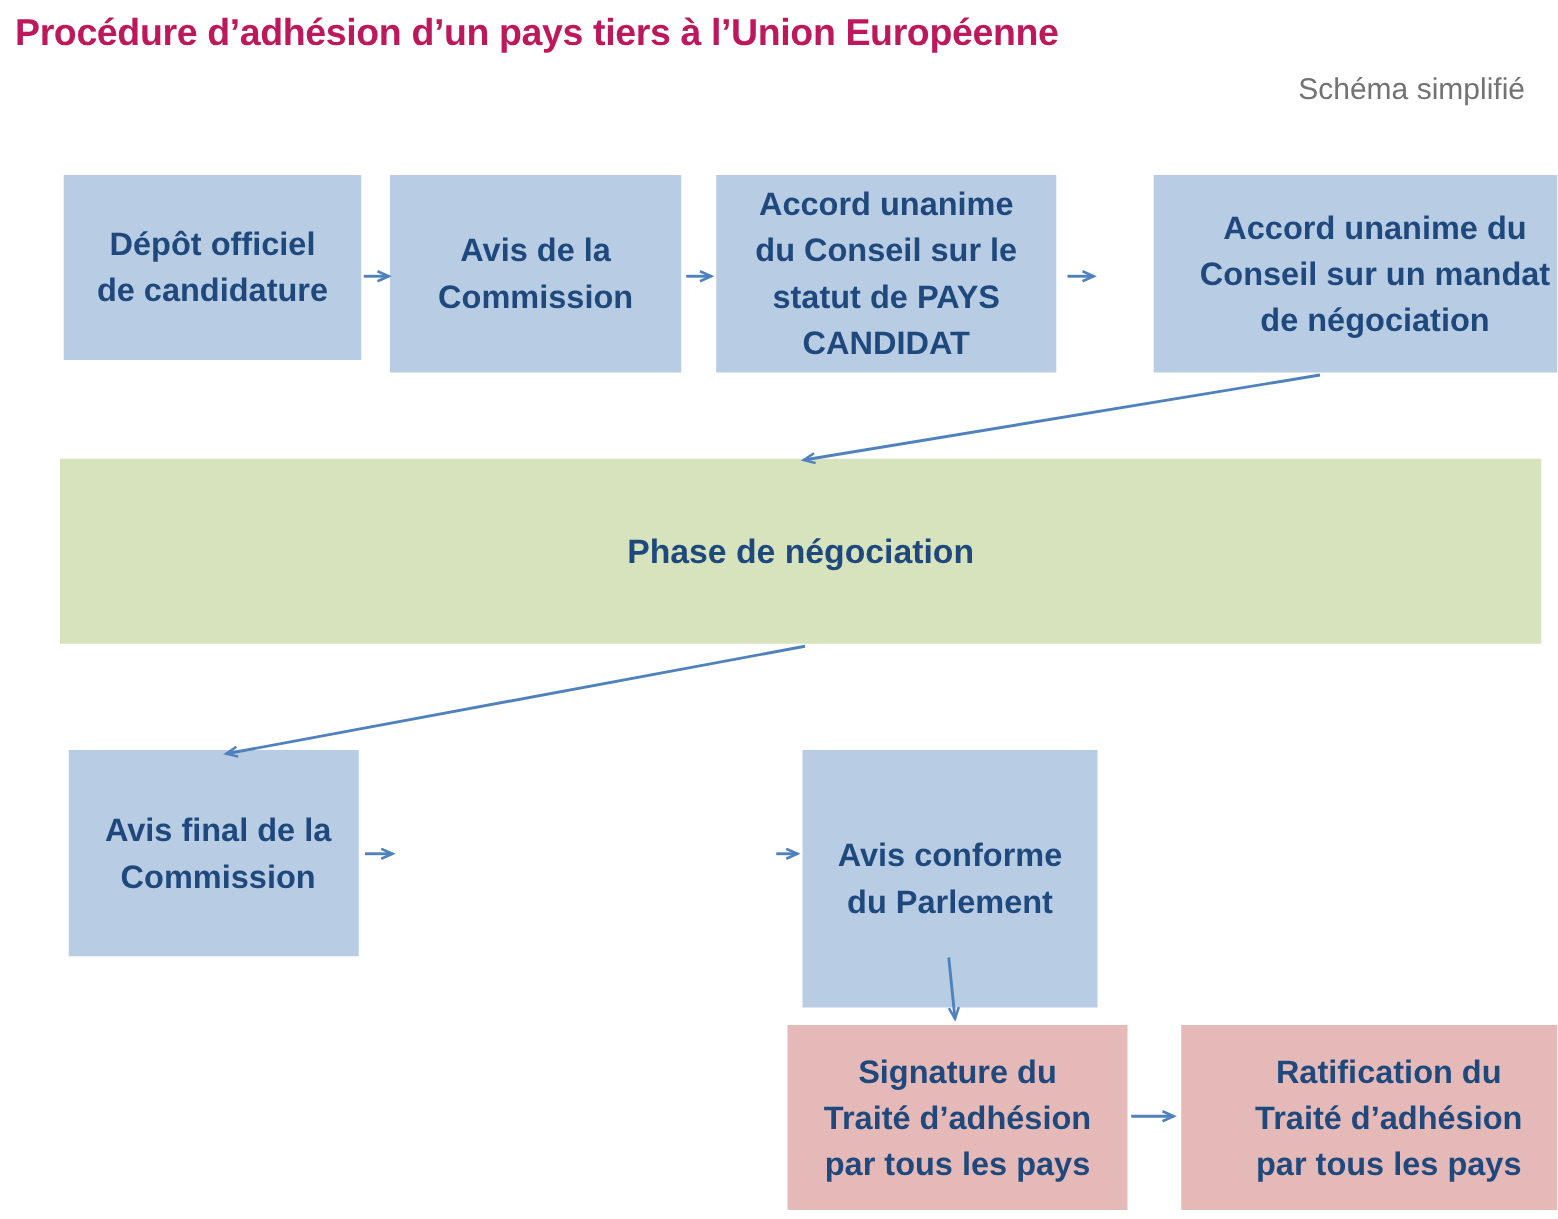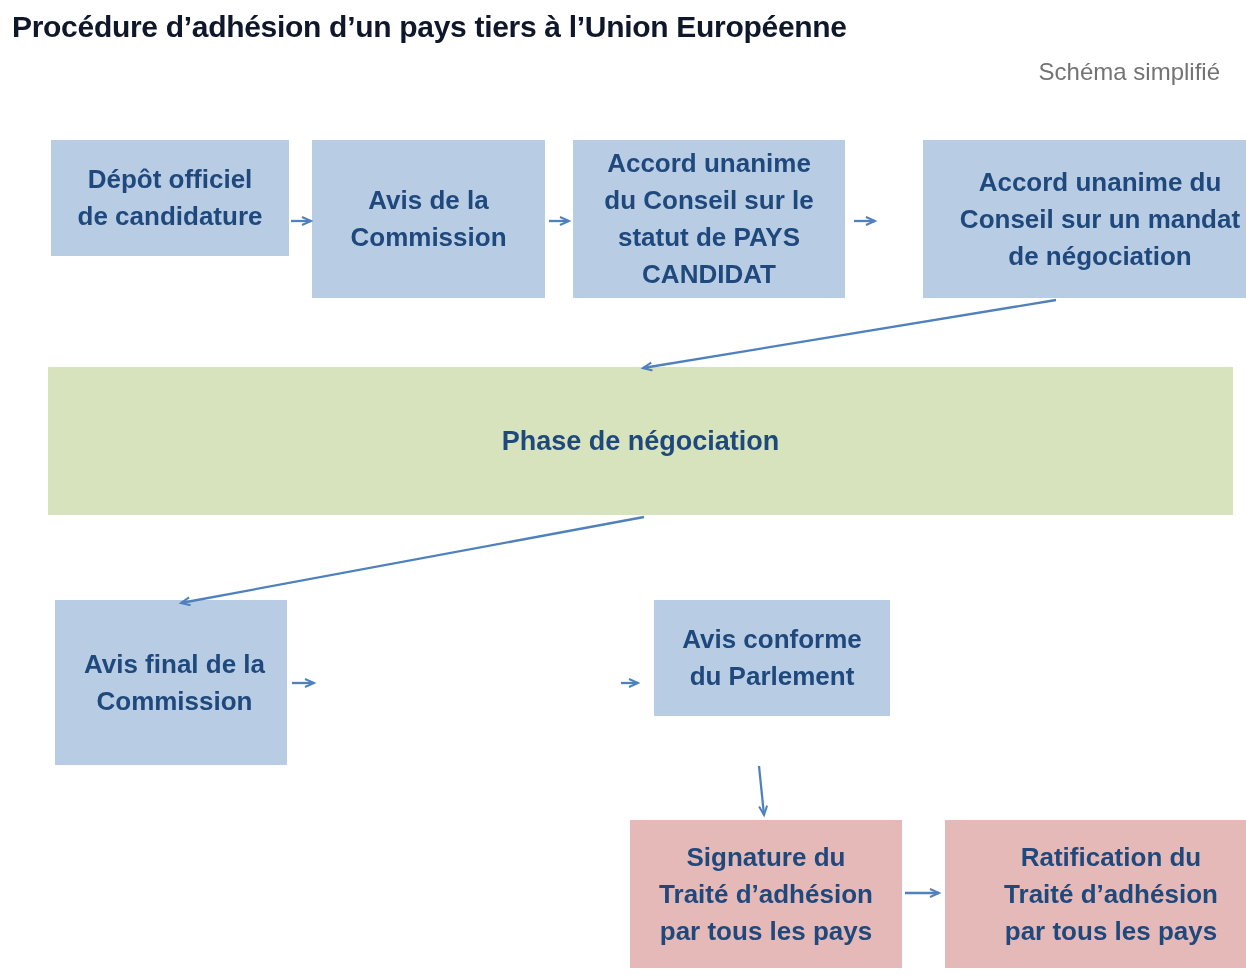--- a/index.html
+++ b/index.html
@@ -14,21 +14,21 @@
     height: 975px;
     background: #ffffff;
     overflow: hidden;
   }
   .page-title {
     position: absolute;
     left: 12px;
     top: 10px;
     font-size: 30px;
     font-weight: bold;
-    color: #0f172a;
+    color: #be185d;
     letter-spacing: -0.3px;
     white-space: nowrap;
   }
   .page-subtitle {
     position: absolute;
     right: 26px;
     top: 58px;
     font-size: 24px;
     font-weight: normal;
     color: #737373;
@@ -66,37 +66,37 @@
   }
 </style>
 </head>
 <body>
 
 <div id="canvas">
 
   <div class="page-title">Procédure d’adhésion d’un pays tiers à l’Union Européenne</div>
   <div class="page-subtitle">Schéma simplifié</div>
 
-  <div class="node blue" style="left:51px; top:140px; width:238px; height:116px;">Dépôt officiel
+  <div class="node blue" style="left:51px; top:140px; width:238px; height:148px;">Dépôt officiel
 de candidature</div>
   <div class="node blue" style="left:312px; top:140px; width:233px; height:158px;">Avis de la
 Commission</div>
   <div class="node blue" style="left:573px; top:140px; width:272px; height:158px;">Accord unanime
 du Conseil sur le
 statut de PAYS
 CANDIDAT</div>
   <div class="node blue" style="left:879px; top:140px; width:354px; height:158px;margin-left:44px;">Accord unanime du
 Conseil sur un mandat
 de négociation</div>
 
   <div class="node green" style="left:48px; top:367px; width:1185px; height:148px;">Phase de négociation</div>
 
   <div class="node blue" style="left:55px; top:600px; width:232px; height:165px;padding-left:11px;">Avis final de la
 Commission</div>
-  <div class="node blue" style="left:642px; top:600px; width:236px; height:116px;margin-left:12px;">Avis conforme
+  <div class="node blue" style="left:642px; top:600px; width:236px; height:206px;">Avis conforme
 du Parlement</div>
 
   <div class="node pink" style="left:630px; top:820px; width:272px; height:148px;">Signature du
 Traité d’adhésion
 par tous les pays</div>
   <div class="node pink" style="left:945px; top:820px; width:332px; height:148px;">Ratification du
 Traité d’adhésion
 par tous les pays</div>
 
   <svg id="arrow-layer" viewBox="0 0 1246 975" xmlns="http://www.w3.org/2000/svg">

